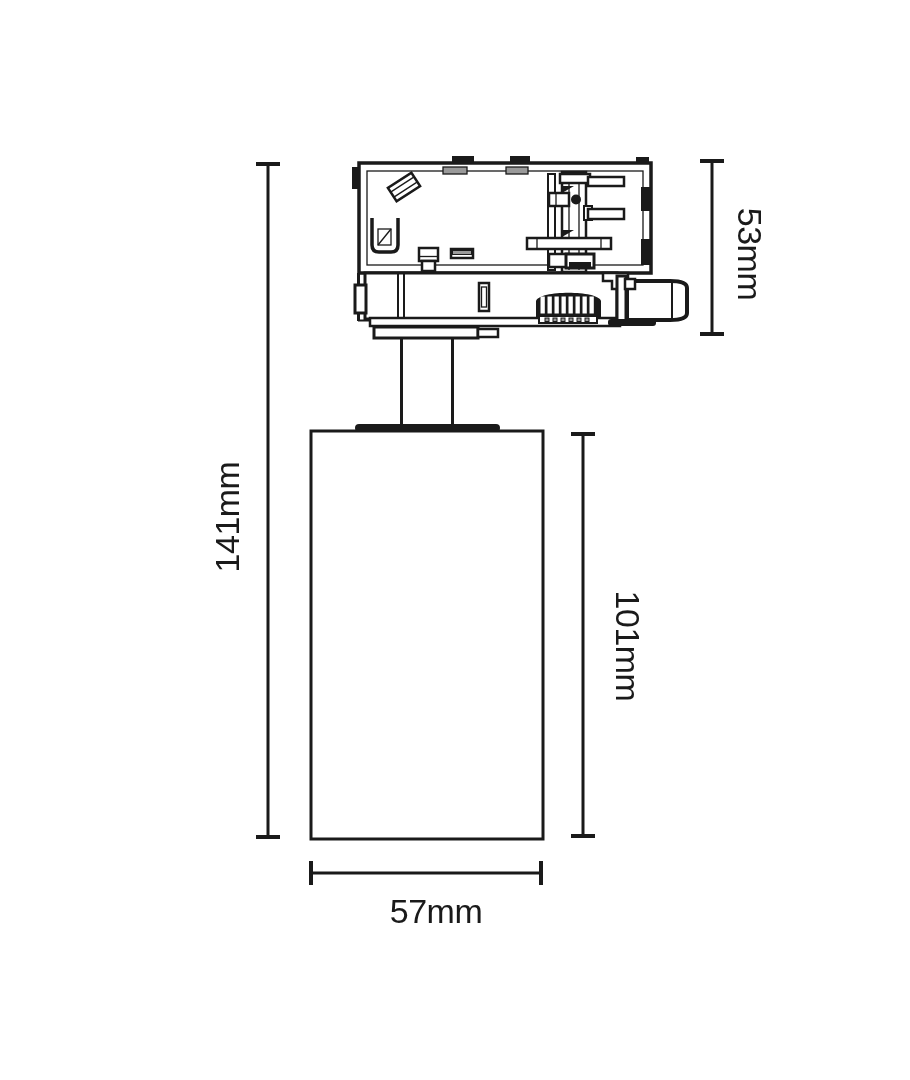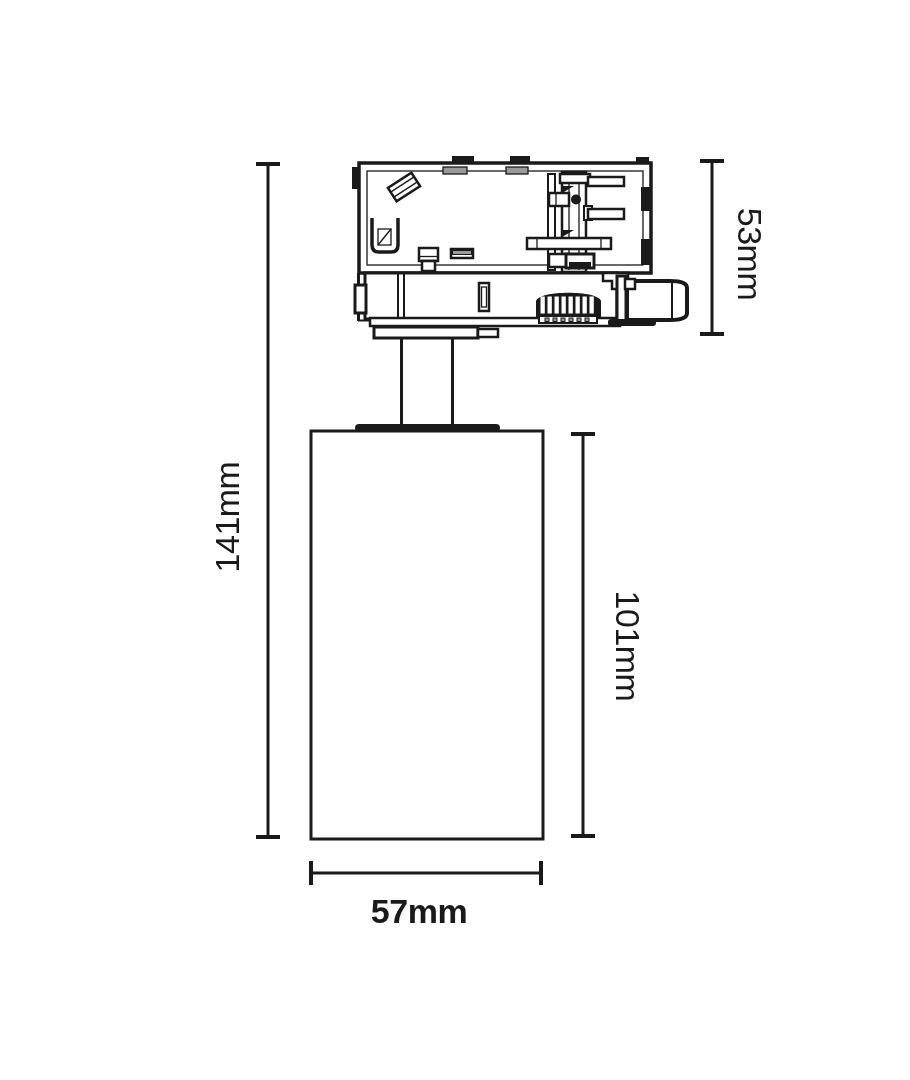--- a/index.html
+++ b/index.html
@@ -182,15 +182,15 @@
       <line class="ln w4" x1="541" y1="861" x2="541" y2="885"></line>
     </g>
   </svg>
 
   <div class="dim-label rot-ccw" style="left:227px; top:517px;">141mm</div>
 
   <div class="dim-label rot-cw" style="left:749px; top:254px;">53mm</div>
 
   <div class="dim-label rot-cw" style="left:627px; top:646px;">101mm</div>
 
-  <div class="dim-label" style="left:419px; top:911px;font-weight:bold;">57mm</div>
+  <div class="dim-label" style="left:436px; top:911px;">57mm</div>
 
 </div>
 
 </body></html>

